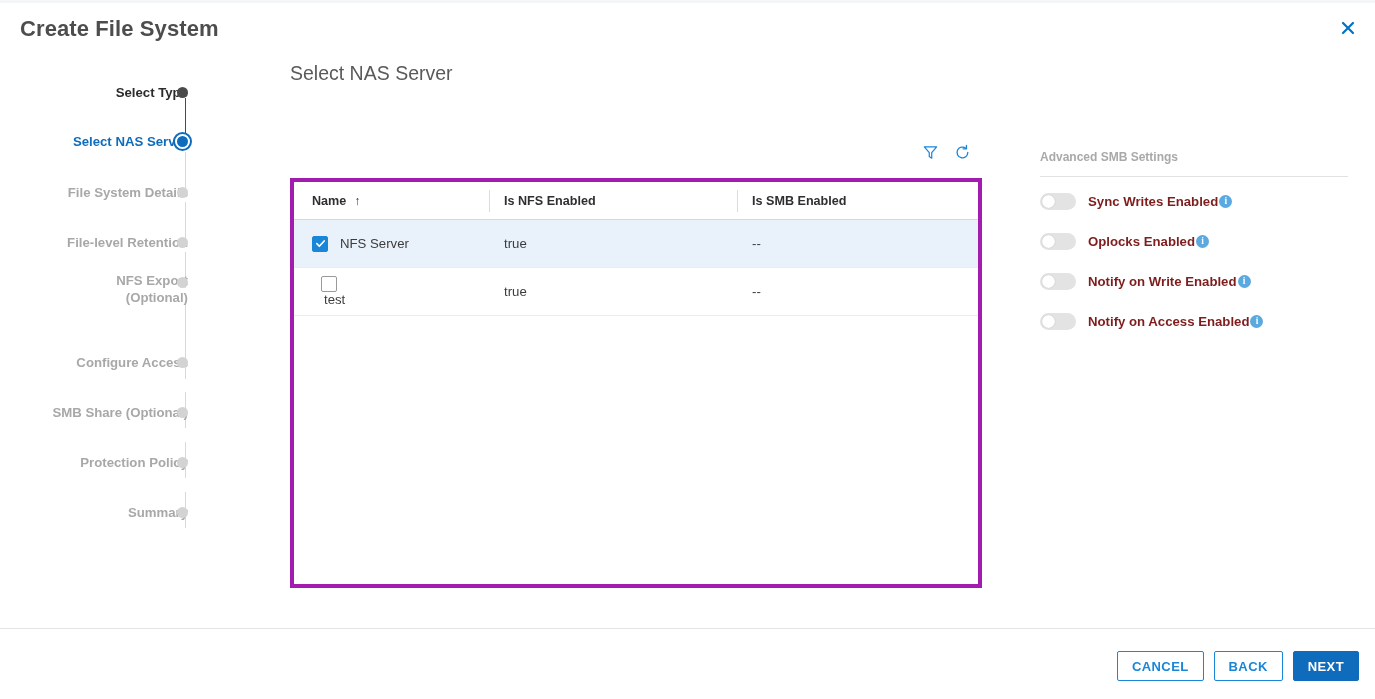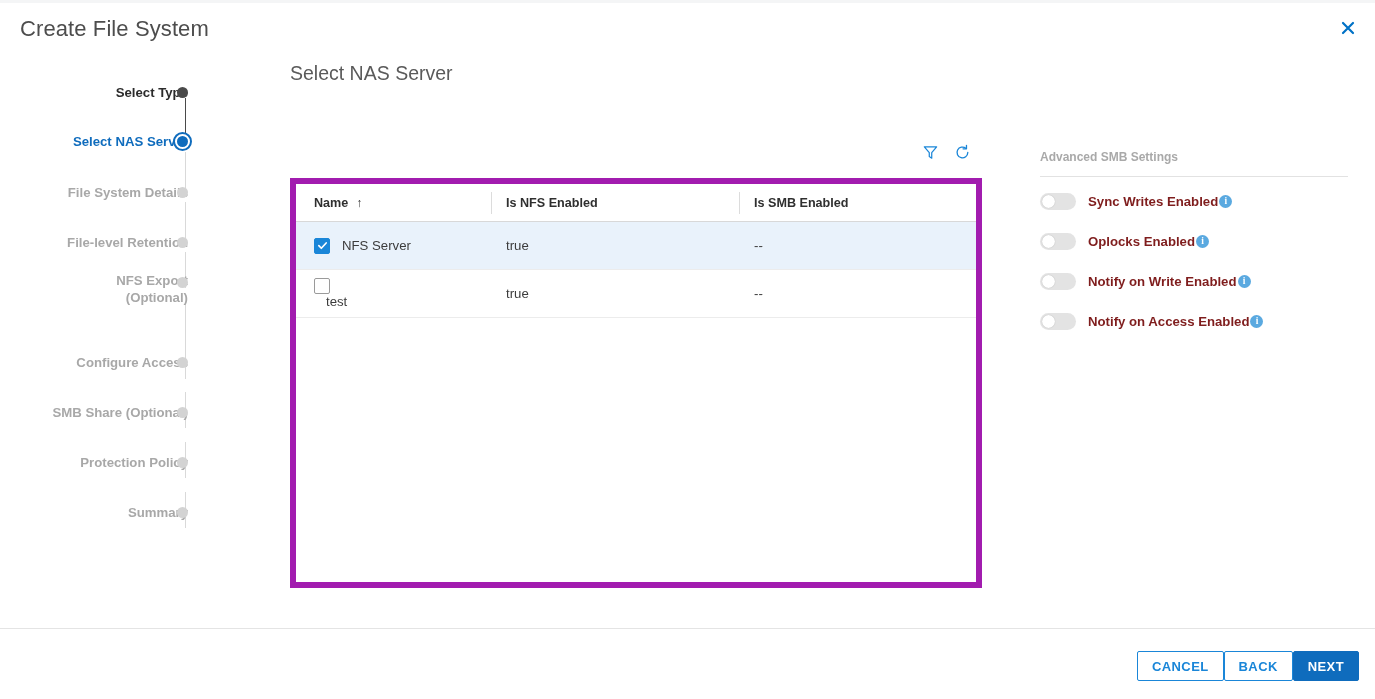--- a/index.html
+++ b/index.html
@@ -10,21 +10,21 @@
     overflow: hidden;
   }
   #app { position: relative; width: 1375px; height: 699px; background:#fff; }
 
   
   .top-band { position:absolute; left:0; top:0; width:1375px; height:3px; background:#f4f5f6; }
 
   
   .dialog-title {
     position: absolute; left: 20px; top: 16px;
-    font-size: 22px; font-weight: 400; color: #4d4d4d;
+    font-size: 22px; font-weight: 700; color: #4d4d4d;
     letter-spacing: .1px;
   }
   .close-btn {
     position: absolute; right: 16px; top: 17px;
     width: 22px; height: 22px; cursor: pointer;
     display:flex; align-items:center; justify-content:center;
     color: #0072c6;
   }
   .close-btn svg { display:block; }
 
@@ -53,33 +53,33 @@
   .main-title { position:absolute; left: 290px; top: 62px; font-size: 19.5px; color: #5a5a5a; font-weight: 400; }
   .main-sub { position:absolute; left: 290px; top: 96px; font-size: 13.3px; color: #555; letter-spacing:.05px; }
 
   
   .table-toolbar { position:absolute; left: 920px; top: 140px; width: 62px; height: 24px; display:flex; align-items:center; gap: 12px; }
   .tb-icon { width: 20px; height: 20px; color: #1a86d8; cursor: pointer; display:flex; align-items:center; justify-content:center; }
 
   
   .table-wrap {
     position:absolute; left: 290px; top: 178px; width: 692px; height: 410px;
-    border: 6px solid #a21caf; background: #fff;
+    border: 4px solid #a21caf; background: #fff;
   }
   .thead { position:relative; height: 38px; border-bottom: 1px solid #d8d8d8; }
   .th {
     position:absolute; top:0; height: 38px; display:flex; align-items:center;
     font-size: 12.6px; font-weight: 700; color: #2f2f2f;
   }
   .th .sort-arrow { margin-left: 8px; font-size: 12px; font-weight: 400; color:#2f2f2f; }
   .col-sep { position:absolute; top: 8px; height: 22px; width: 1px; background: #dcdcdc; }
 
   .trow { position:relative; height: 48px; border-bottom: 1px solid #ececec; display:flex; align-items:center; }
   .trow.selected { background: #e9f2fb; }
-  .cell { position:absolute; font-size: 13.2px; color: #3c3c3c; display:flex; align-items:flex-start; }
+  .cell { position:absolute; font-size: 13.2px; color: #3c3c3c; display:flex; align-items:center; }
 
   .cbox {
     width: 16px; height: 16px; border: 1px solid #9a9a9a; border-radius: 2px;
     background:#fff; display:inline-flex; align-items:center; justify-content:center;
     cursor:pointer; flex: 0 0 auto;
   }
   .cbox.checked { background: #1a86d8; border-color: #1a86d8; }
   .cbox.checked svg { display:block; }
 
   
@@ -98,21 +98,21 @@
   .smb-label { font-size: 13.2px; font-weight: 700; color: #7f1d1d; white-space: nowrap; }
   .info-icon {
     width: 13px; height: 13px; border-radius: 50%; background: #5aa9e0;
     color:#fff; font-size: 9.5px; font-weight: 700; line-height: 13px;
     text-align:center; margin-left: 1px; font-family: "Liberation Serif", serif;
     flex: 0 0 auto; cursor: pointer;
   }
 
   
   .footer-divider { position:absolute; left: 0; top: 628px; width: 1375px; height: 1px; background: #e4e4e4; }
-  .footer-btns { position:absolute; right: 16px; top: 651px; display:flex; }
+  .footer-btns { position:absolute; right: 16px; top: 651px; display:flex; gap: 10px; }
   .btn {
     height: 30px; min-width: 62px; padding: 0 14px;
     font-size: 13px; font-weight: 700; letter-spacing: .4px;
     display:flex; align-items:center; justify-content:center;
     cursor:pointer; border-radius: 2px; font-family:"Liberation Sans", sans-serif;
   }
   .btn.secondary { background:#fff; border: 1px solid #1a86d8; color: #1a86d8; }
   .btn.primary { background:#0f6cbd; border: 1px solid #0f6cbd; color:#fff; }
 </style>
 </head>

